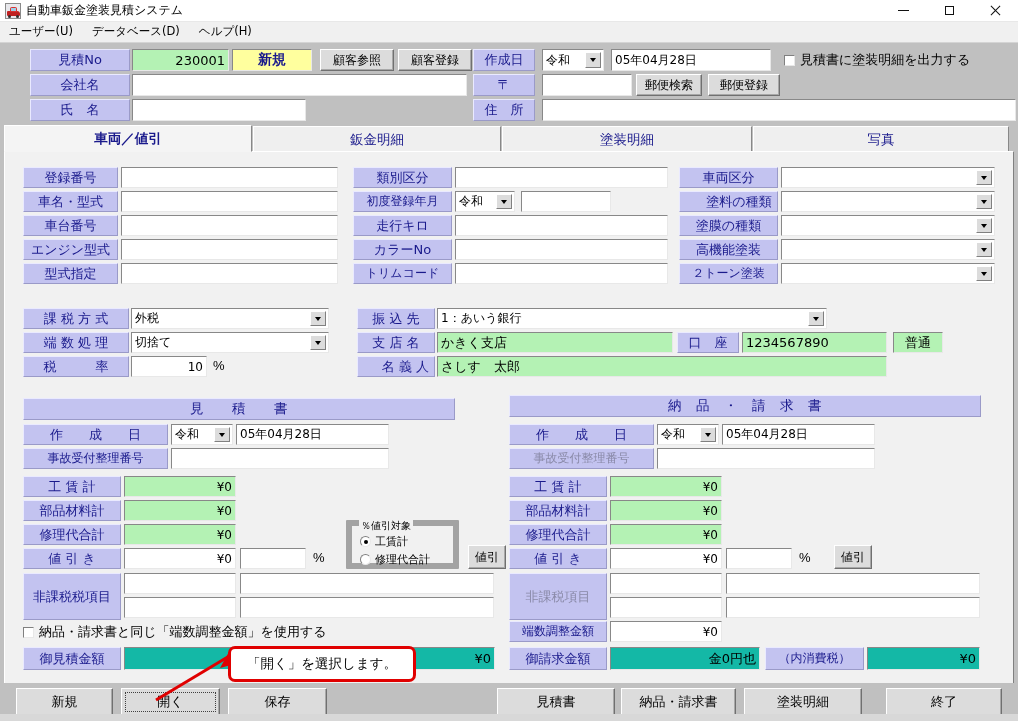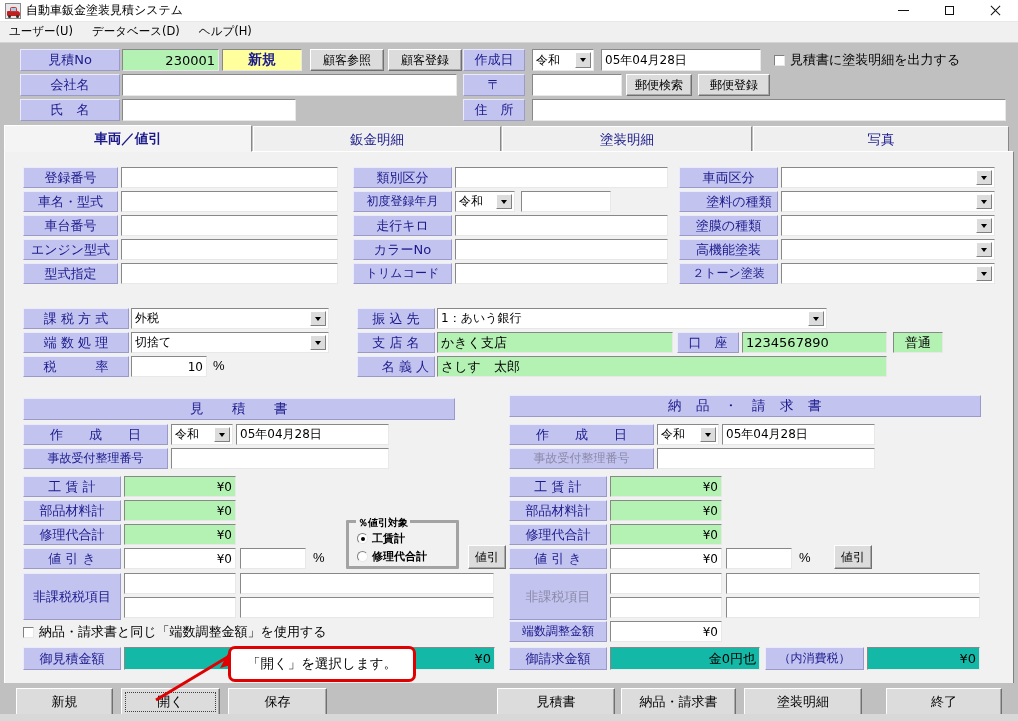--- a/index.html
+++ b/index.html
@@ -145,21 +145,21 @@
     margin-right: 4px; flex: 0 0 auto; position: relative;
     border-top: 1px solid #808080; border-left: 1px solid #808080;
     border-right: 1px solid #e8e8e8; border-bottom: 1px solid #e8e8e8;
   }
   .radio.on .dot::after {
     content: ""; position: absolute; left: 2.5px; top: 2.5px;
     width: 4px; height: 4px; border-radius: 50%; background: #000;
   }
 
   
-  #header-block { position: absolute; left: 4px; top: 43px; width: 969px; height: 80px; }
+  #header-block { position: absolute; left: 14px; top: 43px; width: 969px; height: 80px; }
   .abs { position: absolute; }
 
   
   #tabstrip { position: absolute; left: 4px; top: 126px; width: 1010px; height: 26px; }
   .tab {
     position: absolute; top: 0; height: 26px; background: #efefef;
     border-top: 1px solid #fff; border-left: 1px solid #fff;
     border-right: 1px solid #888;
     display: flex; align-items: center; justify-content: center;
     font-size: 13.5px; color: #1a1a8c;
@@ -170,23 +170,22 @@
     z-index: 3; border-bottom: 1px solid #f4f4f4;
   }
 
   
   .panel {
     position: absolute; background: #f1f1f1;
     border-top: 1px solid #ffffff; border-left: 1px solid #ffffff;
     border-right: 1px solid #808080; border-bottom: 1px solid #808080;
   }
   .group {
-    position: absolute; border: 3px solid #a3a3a3;
+    position: absolute; border: 6px solid #a3a3a3;
     border-radius: 1px;
-    font-weight: bold;
   }
   .group-title {
     position: absolute; top: -7px; left: 7px; background: #f1f1f1;
     font-size: 10px; padding: 0 2px; color: #000;
     font-family: "DejaVu Sans", "Liberation Sans", sans-serif;
   }
 
   
   #callout {
     position: absolute; left: 228px; top: 618px; width: 188px; height: 36px;

